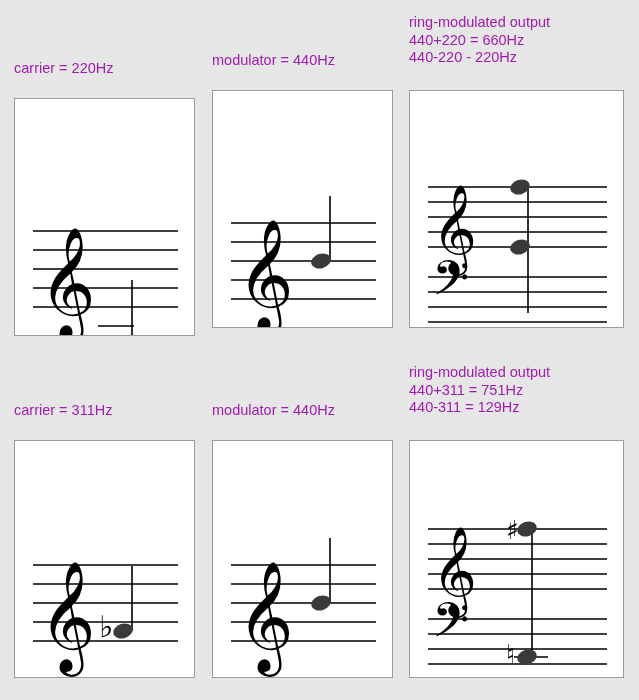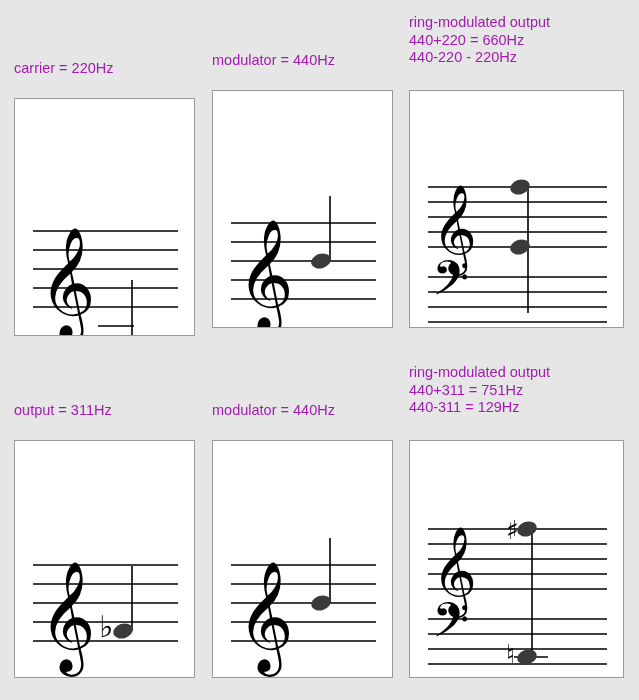--- a/index.html
+++ b/index.html
@@ -134,21 +134,21 @@
         <line class="stem" x1="118" y1="96" x2="118" y2="222"></line>
 
         <ellipse class="notehead" cx="110" cy="96" rx="10" ry="7.2" transform="rotate(-17 110 96)"></ellipse>
 
         <ellipse class="notehead" cx="110" cy="156" rx="10" ry="7.2" transform="rotate(-17 110 156)"></ellipse>
       </svg>
     </div>
   </div>
 
   <div class="cell" id="cell-r2c1">
-    <div class="caption cap-r2c1">output = 311Hz</div>
+    <div class="caption cap-r2c1">carrier = 311Hz</div>
     <div class="staff-box">
       <svg width="181" height="238" viewBox="0 0 181 238" xmlns="http://www.w3.org/2000/svg">
         <line class="staff-line" x1="18" y1="124" x2="163" y2="124"></line>
         <line class="staff-line" x1="18" y1="143" x2="163" y2="143"></line>
         <line class="staff-line" x1="18" y1="162" x2="163" y2="162"></line>
         <line class="staff-line" x1="18" y1="181" x2="163" y2="181"></line>
         <line class="staff-line" x1="18" y1="200" x2="163" y2="200"></line>
         <text class="clef" x="24" y="208" font-family="DejaVu Sans, sans-serif" font-size="96">𝄞</text>
 
         <text class="accidental" x="84" y="196" font-size="30">♭</text>

